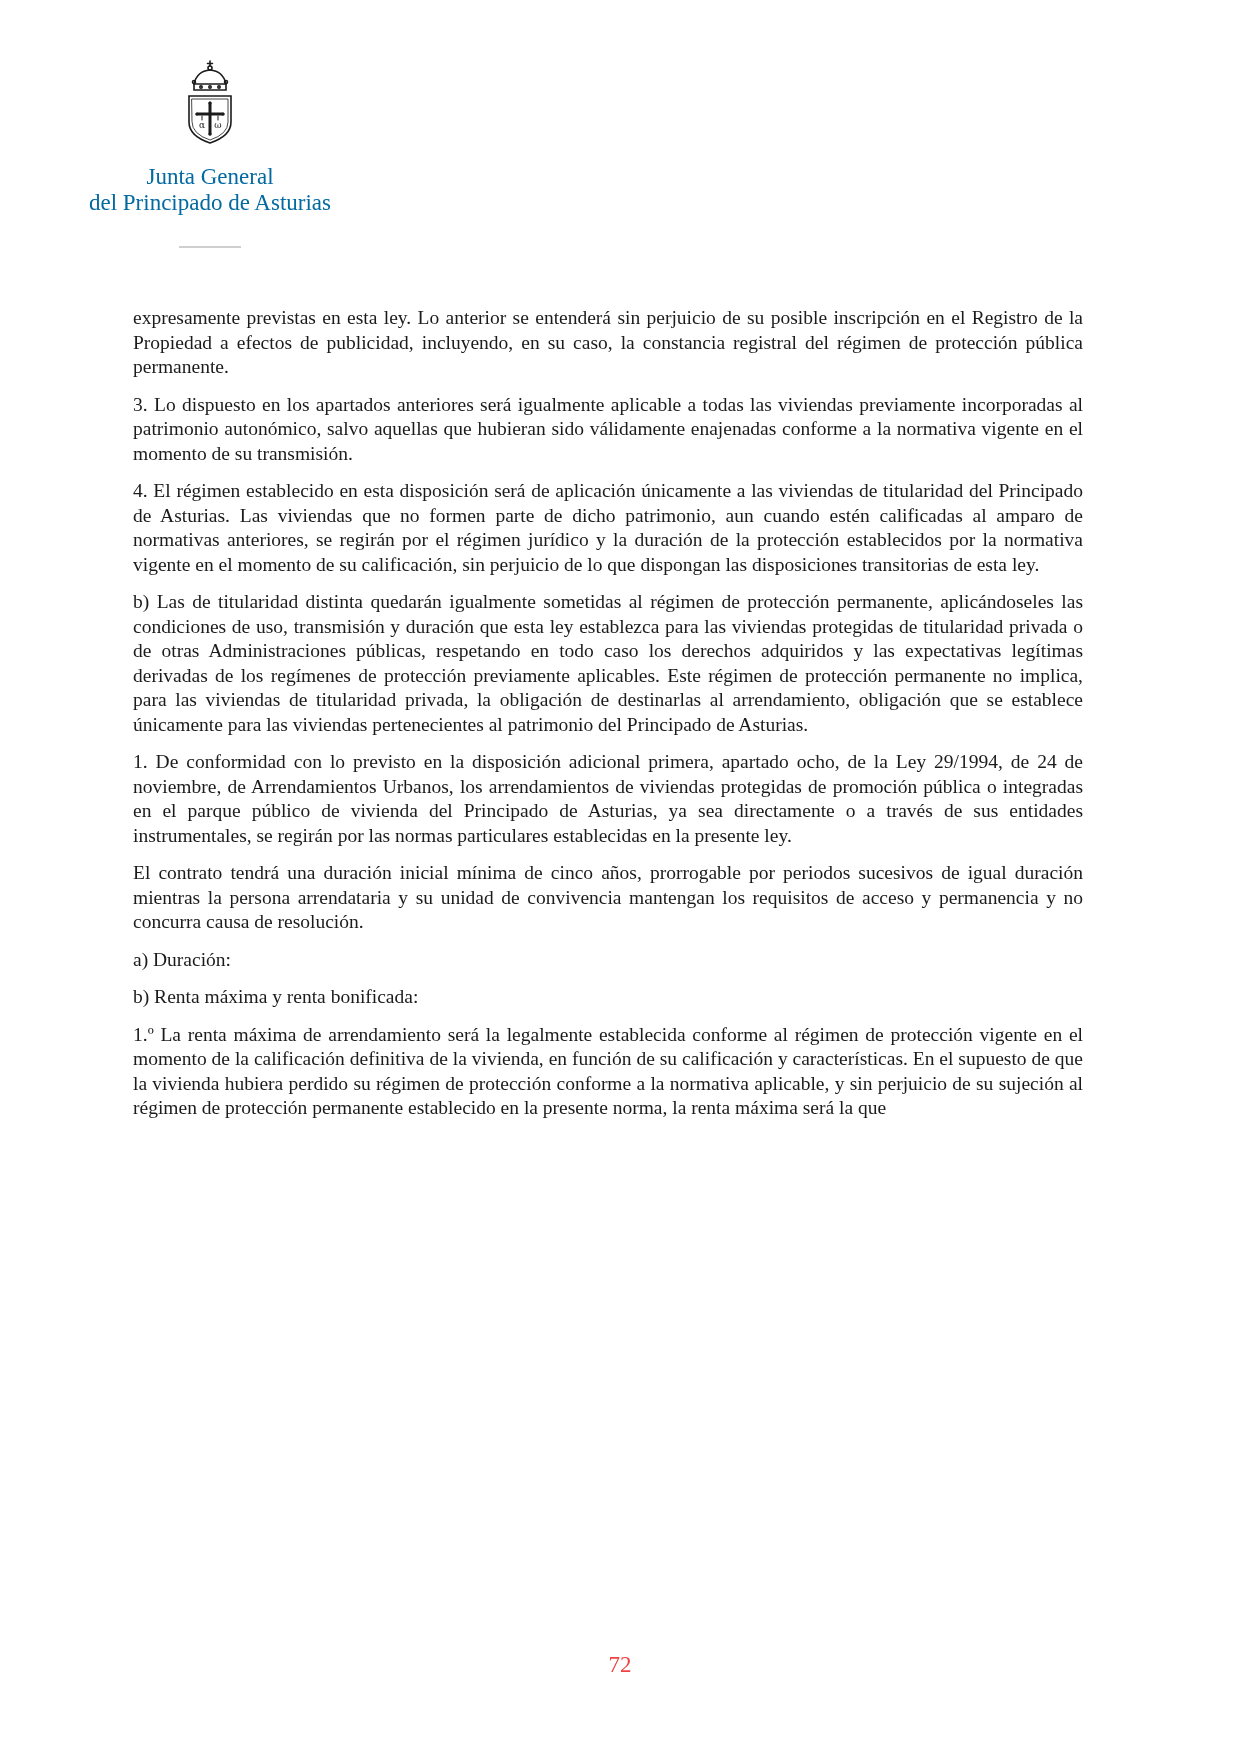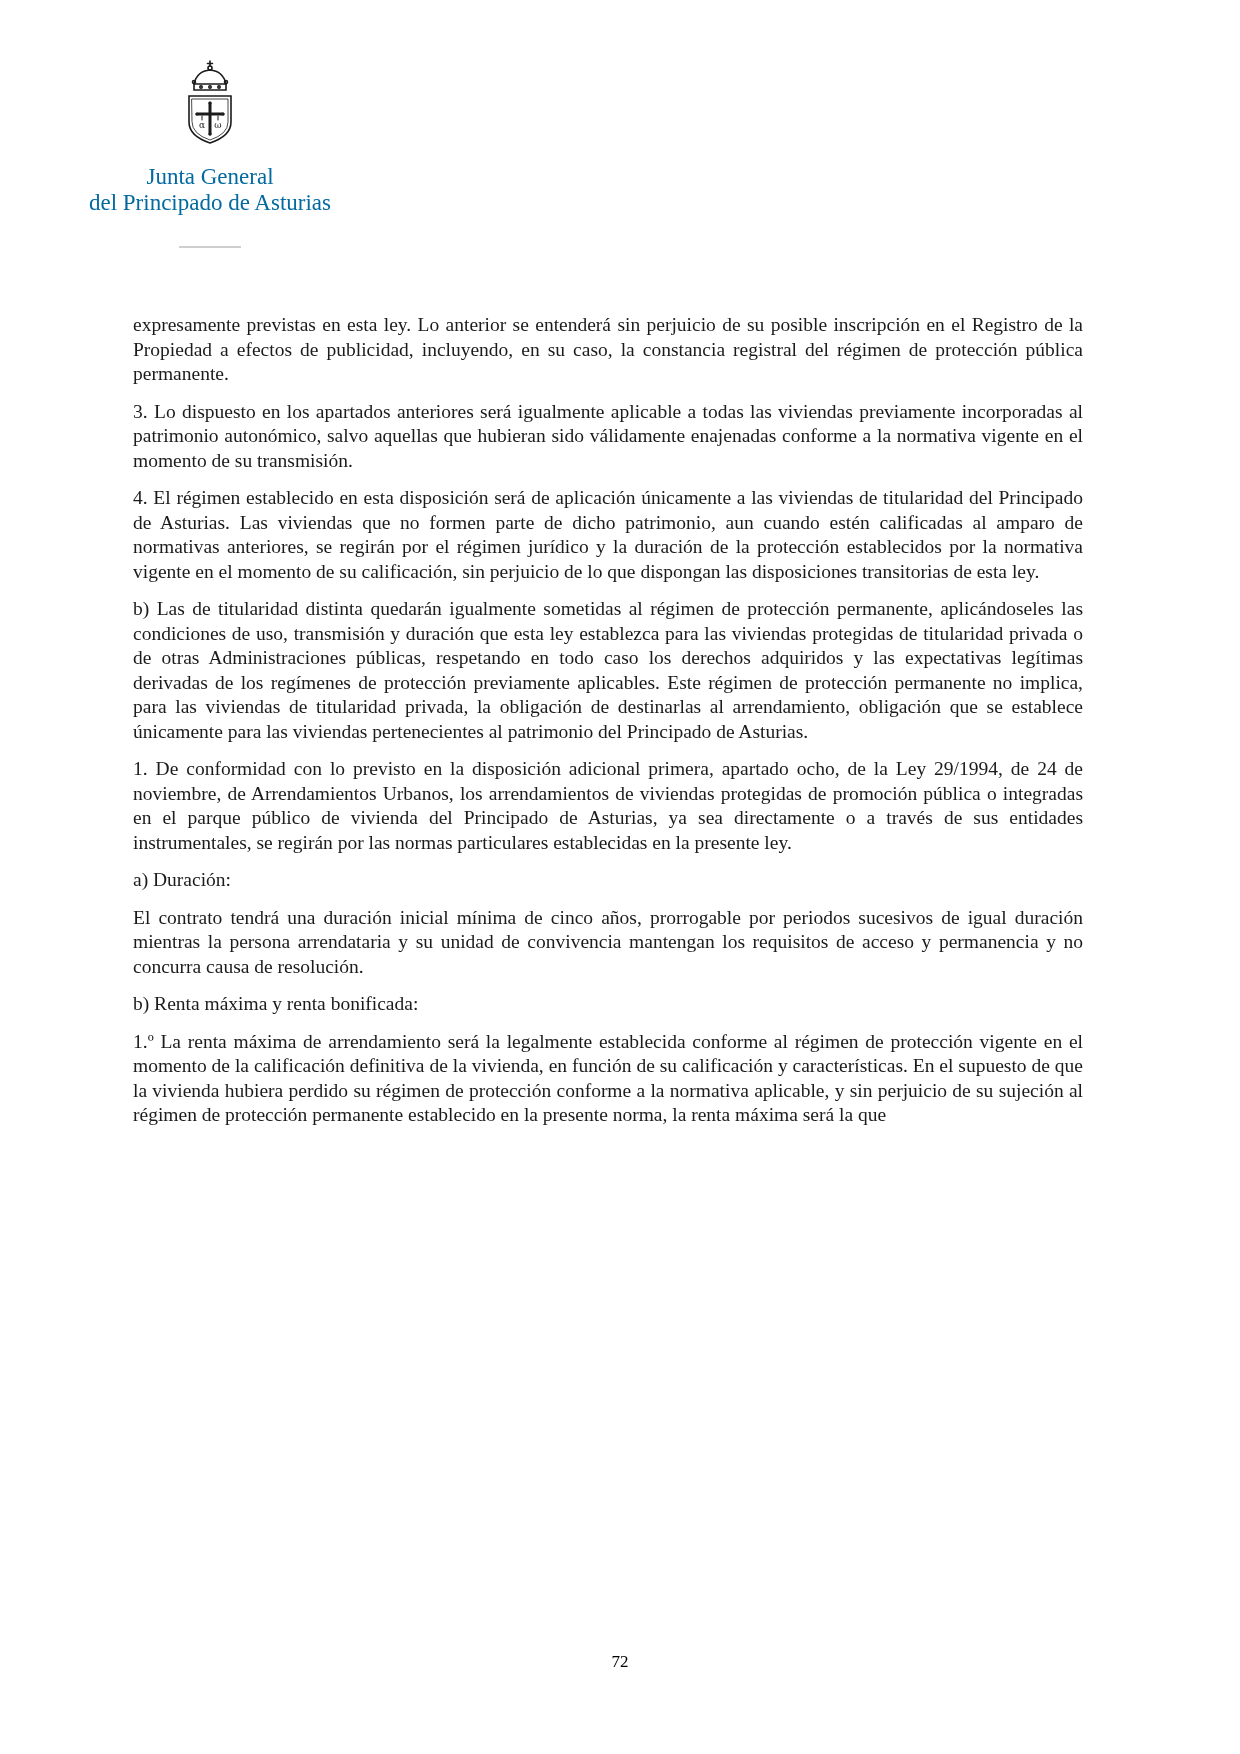--- a/index.html
+++ b/index.html
@@ -31,33 +31,33 @@
   
   .content {
     position: absolute;
     left: 133px;
     top: 301px;
     width: 950px;
     text-align: justify;
     font-size: 19.5px;
     line-height: 24.5px;
   }
-  .para { margin: 12px 0 13px 0; }
+  .para { margin: 5px 0 13px 0; }
   .para.heading { margin-top: 10px; }
   .para .seg-bold { font-weight: bold; font-style: normal; }
   .para .seg-italic { font-style: italic; font-weight: normal; }
   
   .footer {
     position: absolute;
     top: 1652px;
     left: 0;
     width: 100%;
     text-align: center;
-    font-size: 17px;
-    color: #000000;
+    font-size: 23px;
+    color: #ef4444;
   }
 </style>
 </head>
 <body>
 
 <div class="page">
 
   <div class="header">
     <svg class="logo-svg" width="86" height="100" viewBox="0 0 86 100" aria-hidden="true">
       <g stroke="#1b1b1b" fill="none" stroke-width="1.6" stroke-linecap="round">
@@ -95,22 +95,22 @@
     <div class="header-divider"></div>
   </div>
 
   <div class="content" id="doc-content">
 
   <p class="para">expresamente previstas en esta ley. Lo anterior se entenderá sin perjuicio de su posible inscripción en el Registro de la Propiedad a efectos de publicidad, incluyendo, en su caso, la constancia registral del régimen de protección pública permanente.</p>
       <p class="para">3. Lo dispuesto en los apartados anteriores será igualmente aplicable a todas las viviendas previamente incorporadas al patrimonio autonómico, salvo aquellas que hubieran sido válidamente enajenadas conforme a la normativa vigente en el momento de su transmisión.</p>
       <p class="para">4. El régimen establecido en esta disposición será de aplicación únicamente a las viviendas de titularidad del Principado de Asturias. Las viviendas que no formen parte de dicho patrimonio, aun cuando estén calificadas al amparo de normativas anteriores, se regirán por el régimen jurídico y la duración de la protección establecidos por la normativa vigente en el momento de su calificación, sin perjuicio de lo que dispongan las disposiciones transitorias de esta ley.</p>
       <p class="para">b) Las de titularidad distinta quedarán igualmente sometidas al régimen de protección permanente, aplicándoseles las condiciones de uso, transmisión y duración que esta ley establezca para las viviendas protegidas de titularidad privada o de otras Administraciones públicas, respetando en todo caso los derechos adquiridos y las expectativas legítimas derivadas de los regímenes de protección previamente aplicables. Este régimen de protección permanente no implica, para las viviendas de titularidad privada, la obligación de destinarlas al arrendamiento, obligación que se establece únicamente para las viviendas pertenecientes al patrimonio del Principado de Asturias.</p>
       <p class="para">1. De conformidad con lo previsto en la disposición adicional primera, apartado ocho, de la Ley 29/1994, de 24 de noviembre, de Arrendamientos Urbanos, los arrendamientos de viviendas protegidas de promoción pública o integradas en el parque público de vivienda del Principado de Asturias, ya sea directamente o a través de sus entidades instrumentales, se regirán por las normas particulares establecidas en la presente ley.</p>
+      <p class="para">El contrato tendrá una duración inicial mínima de cinco años, prorrogable por periodos sucesivos de igual duración mientras la persona arrendataria y su unidad de convivencia mantengan los requisitos de acceso y permanencia y no concurra causa de resolución.</p>
       <p class="para">a) Duración:</p>
-      <p class="para">El contrato tendrá una duración inicial mínima de cinco años, prorrogable por periodos sucesivos de igual duración mientras la persona arrendataria y su unidad de convivencia mantengan los requisitos de acceso y permanencia y no concurra causa de resolución.</p>
       <p class="para">b) Renta máxima y renta bonificada:</p>
       <p class="para">1.º La renta máxima de arrendamiento será la legalmente establecida conforme al régimen de protección vigente en el momento de la calificación definitiva de la vivienda, en función de su calificación y características. En el supuesto de que la vivienda hubiera perdido su régimen de protección conforme a la normativa aplicable, y sin perjuicio de su sujeción al régimen de protección permanente establecido en la presente norma, la renta máxima será la que</p>
     </div>
 
   <div class="footer">
     <span>72</span>
   </div>
 
 </div>
 

